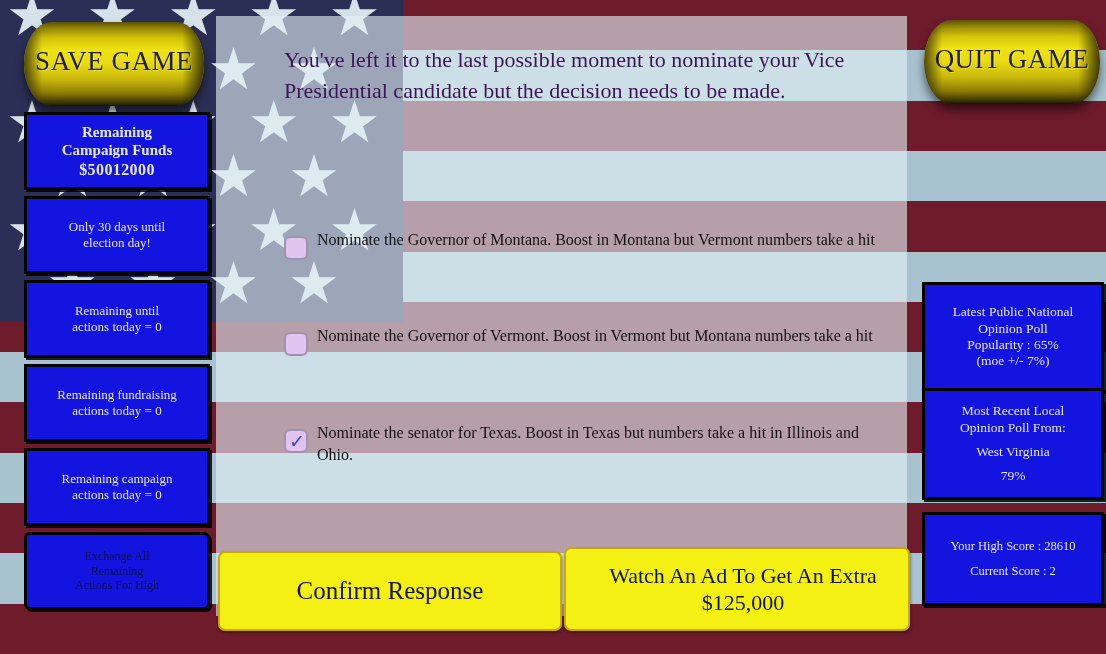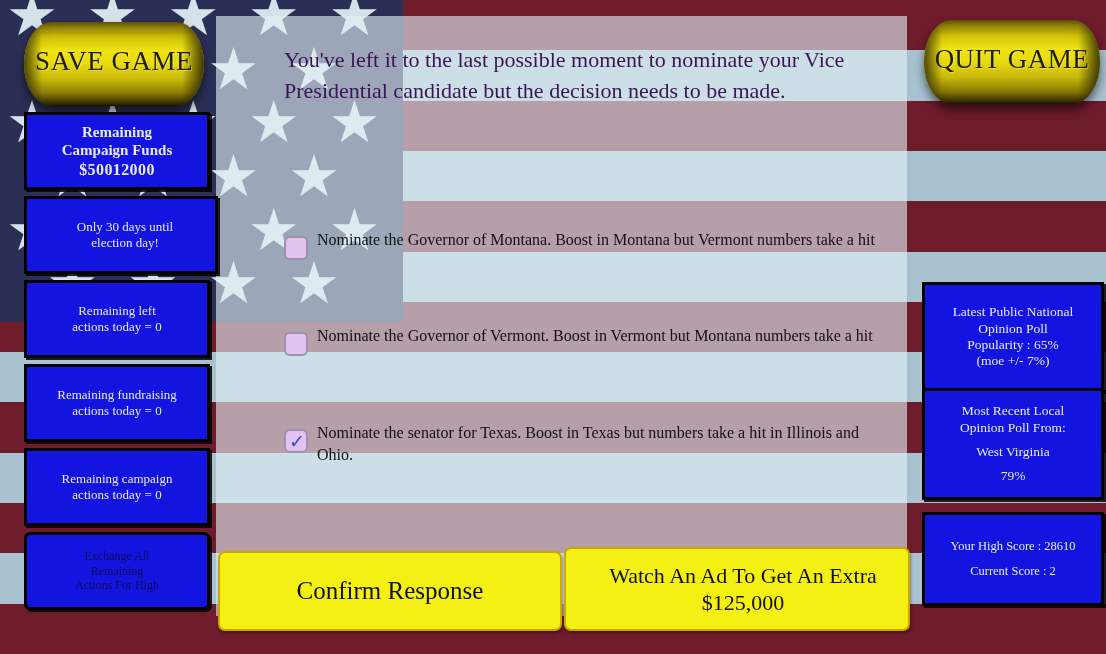--- a/index.html
+++ b/index.html
@@ -96,21 +96,21 @@
     flex-direction:column;
     align-items:center;
     justify-content:center;
     box-shadow:2px 2px 0 rgba(0,0,0,.85);
     line-height:1.22;
   }
   .bluebox .ln{display:block;width:100%;}
 
   
   #remaining-funds-panel{left:24px;top:112px;width:180px;height:72px;font-size:15px;font-weight:bold;}
-  #days-until-election-panel{left:24px;top:196px;width:180px;height:72px;font-size:13px;padding-left:8px;}
+  #days-until-election-panel{left:24px;top:196px;width:180px;height:72px;font-size:13px;}
   #remaining-poll-actions-panel{left:24px;top:280px;width:180px;height:72px;font-size:13px;}
   #remaining-fundraising-actions-panel{left:24px;top:364px;width:180px;height:72px;font-size:13px;}
   #remaining-campaign-actions-panel{left:24px;top:448px;width:180px;height:72px;font-size:13px;font-family:Liberation Serif, serif;}
   #exchange-actions-button{
     left:24px;top:532px;width:180px;height:72px;font-size:12px;
     color:#0d0d55;cursor:pointer;border-radius:6px;
   }
   #remaining-funds-panel .amount{font-size:16px;letter-spacing:.4px;}
 
   
@@ -243,21 +243,21 @@
     <span class="ln">Campaign Funds</span>
     <span class="ln amount">$50012000</span>
   </div>
 
   <div class="bluebox" id="days-until-election-panel">
     <span class="ln">Only 30 days until</span>
     <span class="ln">election day!</span>
   </div>
 
   <div class="bluebox" id="remaining-poll-actions-panel">
-    <span class="ln">Remaining left</span>
+    <span class="ln">Remaining until</span>
     <span class="ln">actions today = 0</span>
   </div>
 
   <div class="bluebox" id="remaining-fundraising-actions-panel">
     <span class="ln">Remaining fundraising</span>
     <span class="ln">actions today = 0</span>
   </div>
 
   <div class="bluebox" id="remaining-campaign-actions-panel">
     <span class="ln">Remaining campaign</span>

